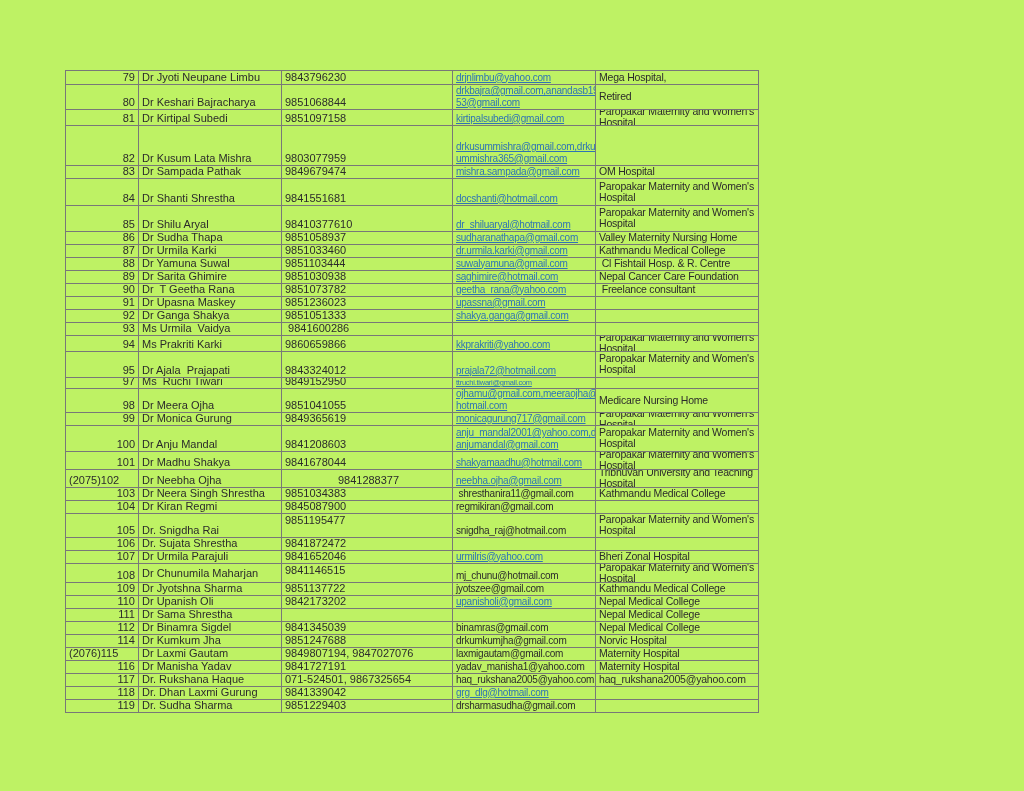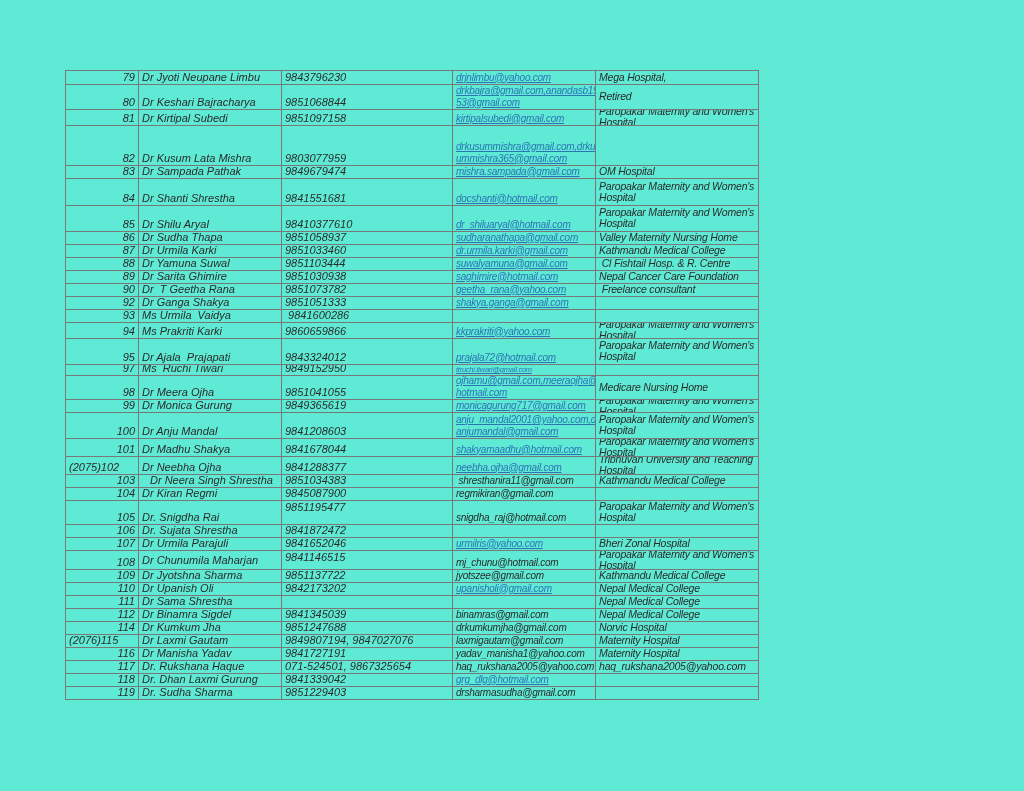--- a/index.html
+++ b/index.html
@@ -1,21 +1,21 @@
 <!DOCTYPE html>
 <html><head>
 <meta charset="utf-8">
 <style>
   html,body{margin:0;padding:0;}
   body{
     width:1024px;height:791px;background:#ffffff;
     font-family:"Liberation Sans", sans-serif;
     color:#2b2b2b;
   }
-  .page{position:relative;width:1024px;height:791px;background:#5eead4;overflow:hidden;font-style:italic;}
+  .page{position:relative;width:1024px;height:791px;background:#bef264;overflow:hidden;}
   table.contacts{
     position:absolute;left:65px;top:70px;
     width:693px;border-collapse:collapse;table-layout:fixed;
   }
   table.contacts td{
     border:1px solid #787878;
     padding:0;vertical-align:top;overflow:hidden;
   }
   .cell{
     box-sizing:border-box;overflow:hidden;display:flex;flex-direction:column;
@@ -376,20 +376,45 @@
             </div>
           </td>
           <td>
             <div class="cell v-center pad hosp-wrap" style="height: 12px;">
               <span> Freelance consultant</span>
             </div>
           </td>
         </tr>
         <tr>
           <td>
+            <div class="cell numcell" style="height: 12px;">
+              <span>91</span>
+            </div>
+          </td>
+          <td>
+            <div class="cell v-bottom pad" style="height: 12px;">
+              <span>Dr Upasna Maskey</span>
+            </div>
+          </td>
+          <td>
+            <div class="cell pad v-bottom" style="height: 12px;">
+              <span>9851236023</span>
+            </div>
+          </td>
+          <td>
+            <div class="cell v-bottom pad email-wrap" style="height: 12px;">
+              <span class="link">upassna@gmail.com</span>
+            </div>
+          </td>
+          <td>
+            <div class="cell v-center pad hosp-wrap" style="height: 12px;"></div>
+          </td>
+        </tr>
+        <tr>
+          <td>
             <div class="cell numcell" style="height: 12px; align-items: flex-end;">
               <span>92</span>
             </div>
           </td>
           <td>
             <div class="cell v-bottom pad" style="height: 12px;">
               <span>Dr Ganga Shakya</span>
             </div>
           </td>
           <td>
@@ -629,21 +654,21 @@
               <span>(2075)</span>
               <span class="num-split">102</span>
             </div>
           </td>
           <td>
             <div class="cell v-bottom pad" style="height: 17px;">
               <span>Dr Neebha Ojha</span>
             </div>
           </td>
           <td>
-            <div class="cell pad v-bottom" style="height: 17px;">
+            <div class="cell pad v-bottom" style="height: 17px; text-align: center;">
               <span>9841288377</span>
             </div>
           </td>
           <td>
             <div class="cell v-bottom pad email-wrap" style="height: 17px;">
               <span class="link">neebha.ojha@gmail.com</span>
             </div>
           </td>
           <td>
             <div class="cell v-center pad hosp-wrap" style="height: 17px;">
@@ -652,21 +677,21 @@
             </div>
           </td>
         </tr>
         <tr>
           <td>
             <div class="cell numcell" style="height: 12px;">
               <span>103</span>
             </div>
           </td>
           <td>
-            <div class="cell v-bottom pad" style="height: 12px; margin-left: 8px;">
+            <div class="cell v-bottom pad" style="height: 12px;">
               <span>Dr Neera Singh Shrestha</span>
             </div>
           </td>
           <td>
             <div class="cell pad v-bottom" style="height: 12px;">
               <span>9851034383</span>
             </div>
           </td>
           <td>
             <div class="cell v-bottom pad email-wrap" style="height: 12px;">

